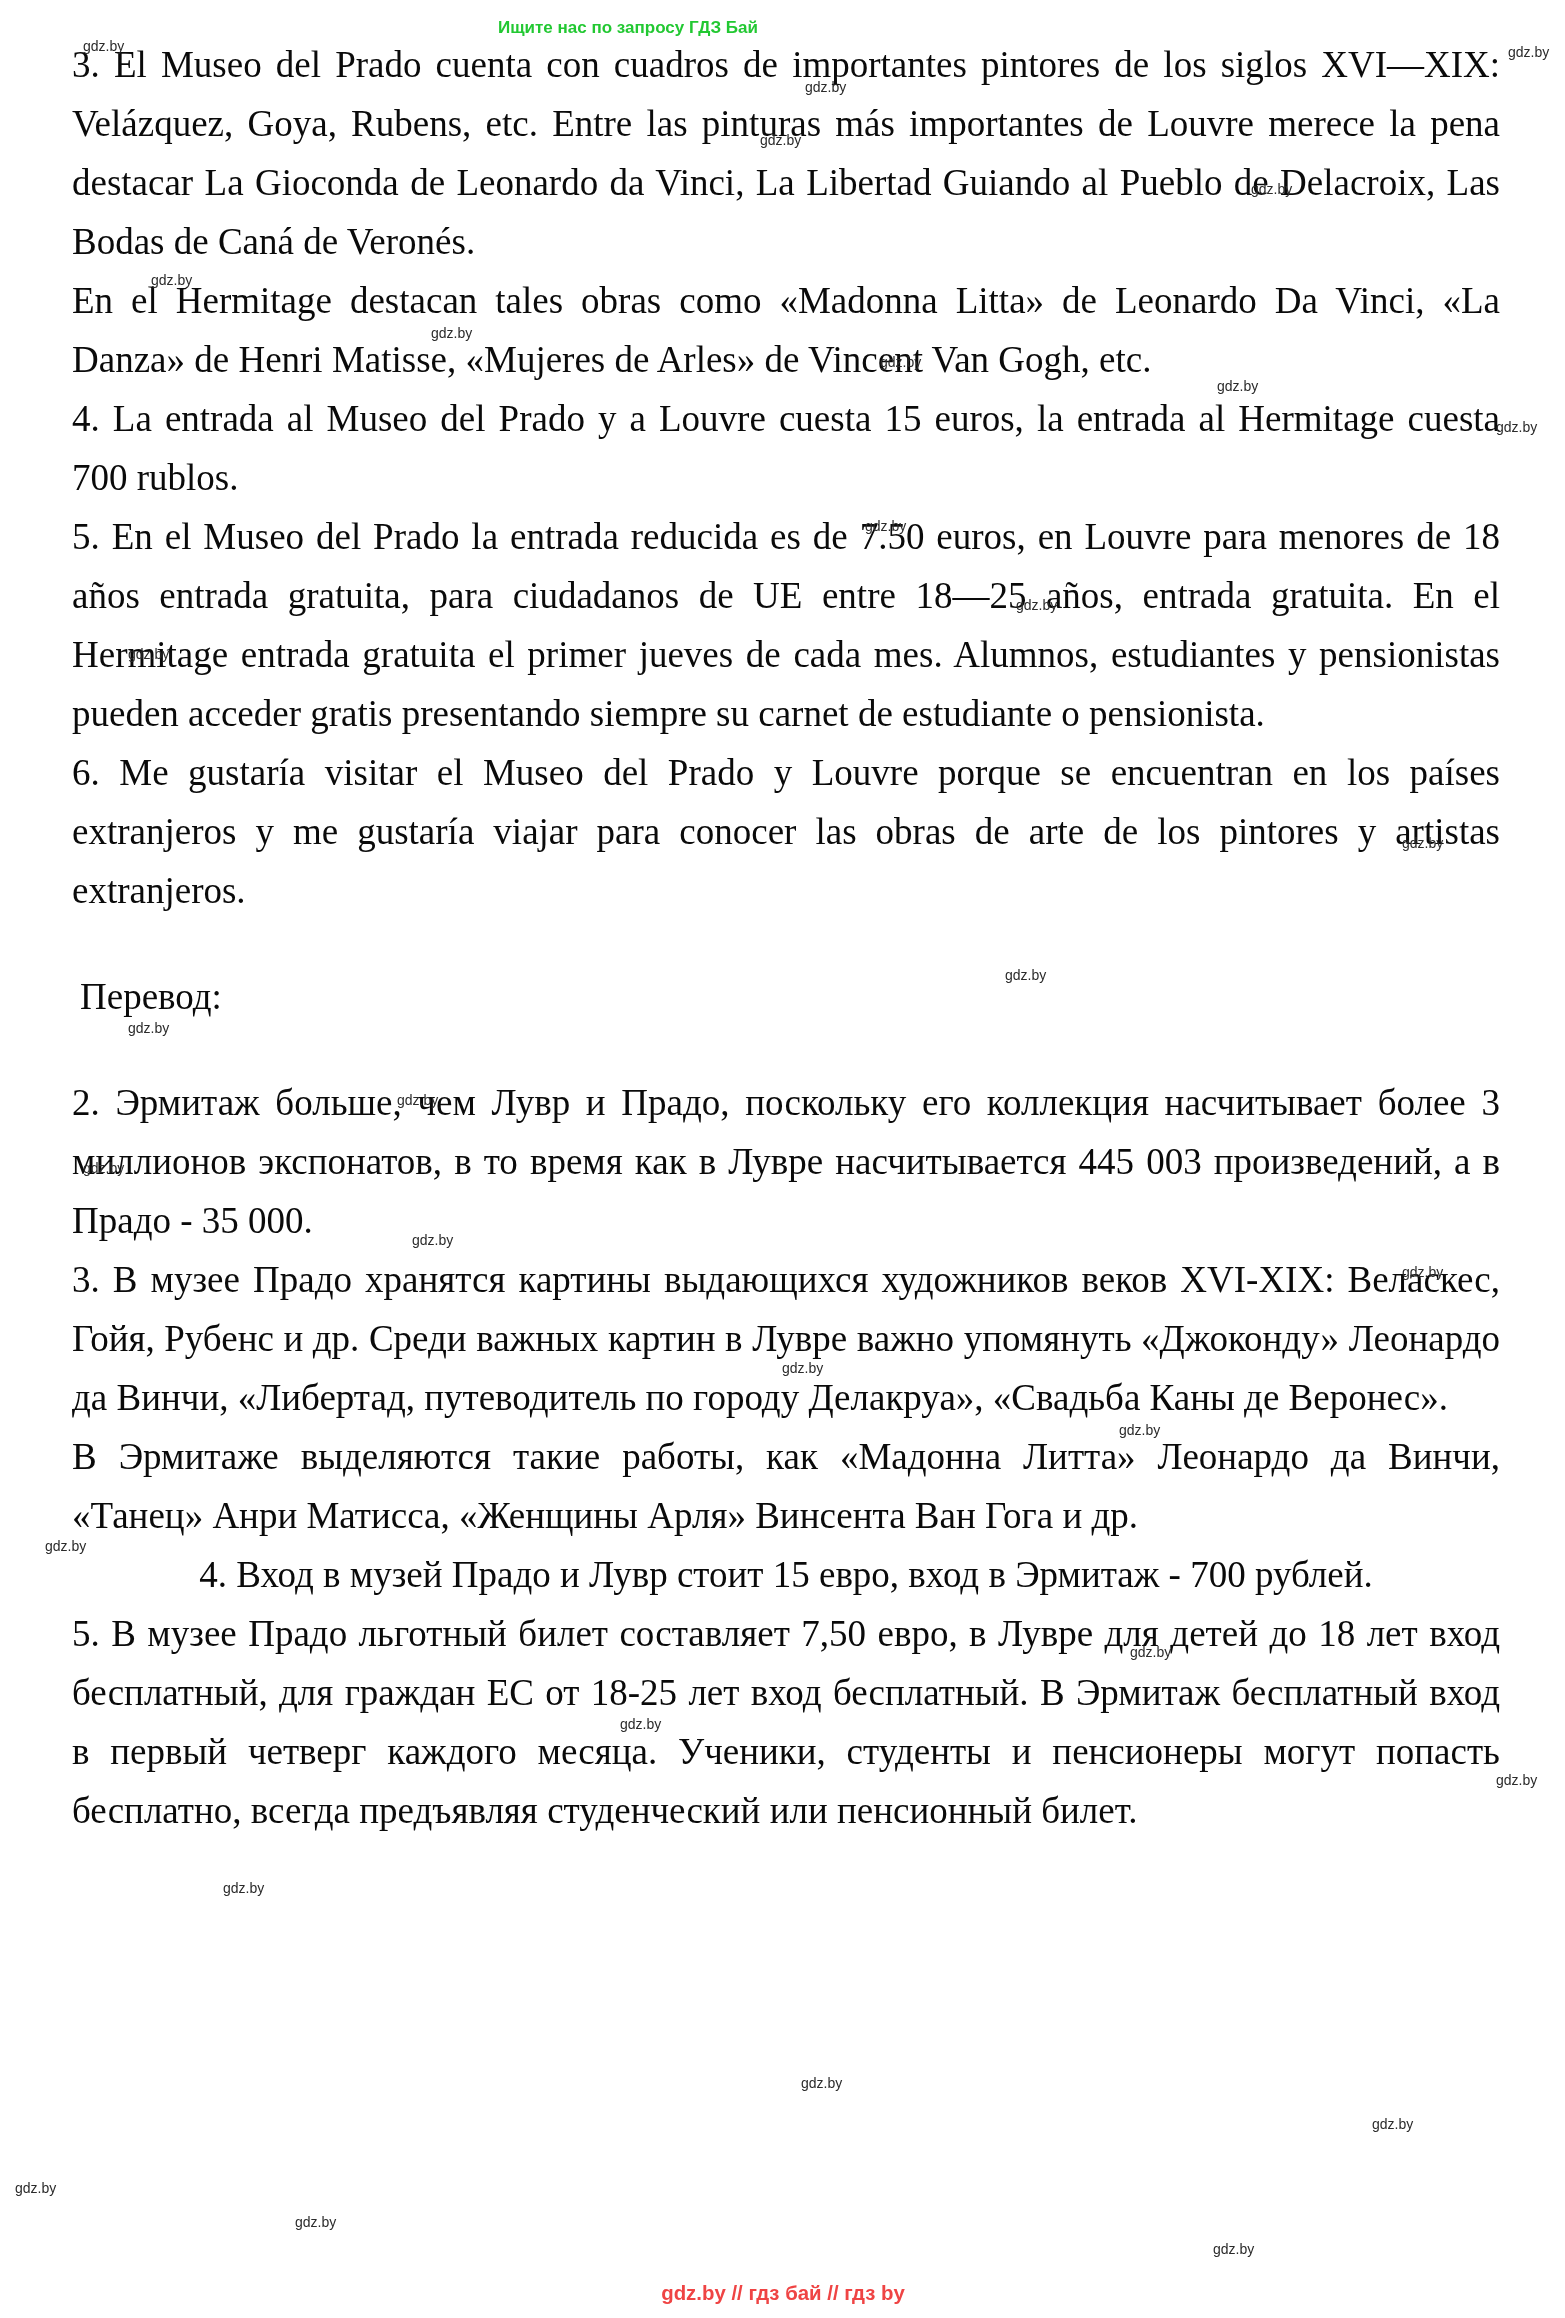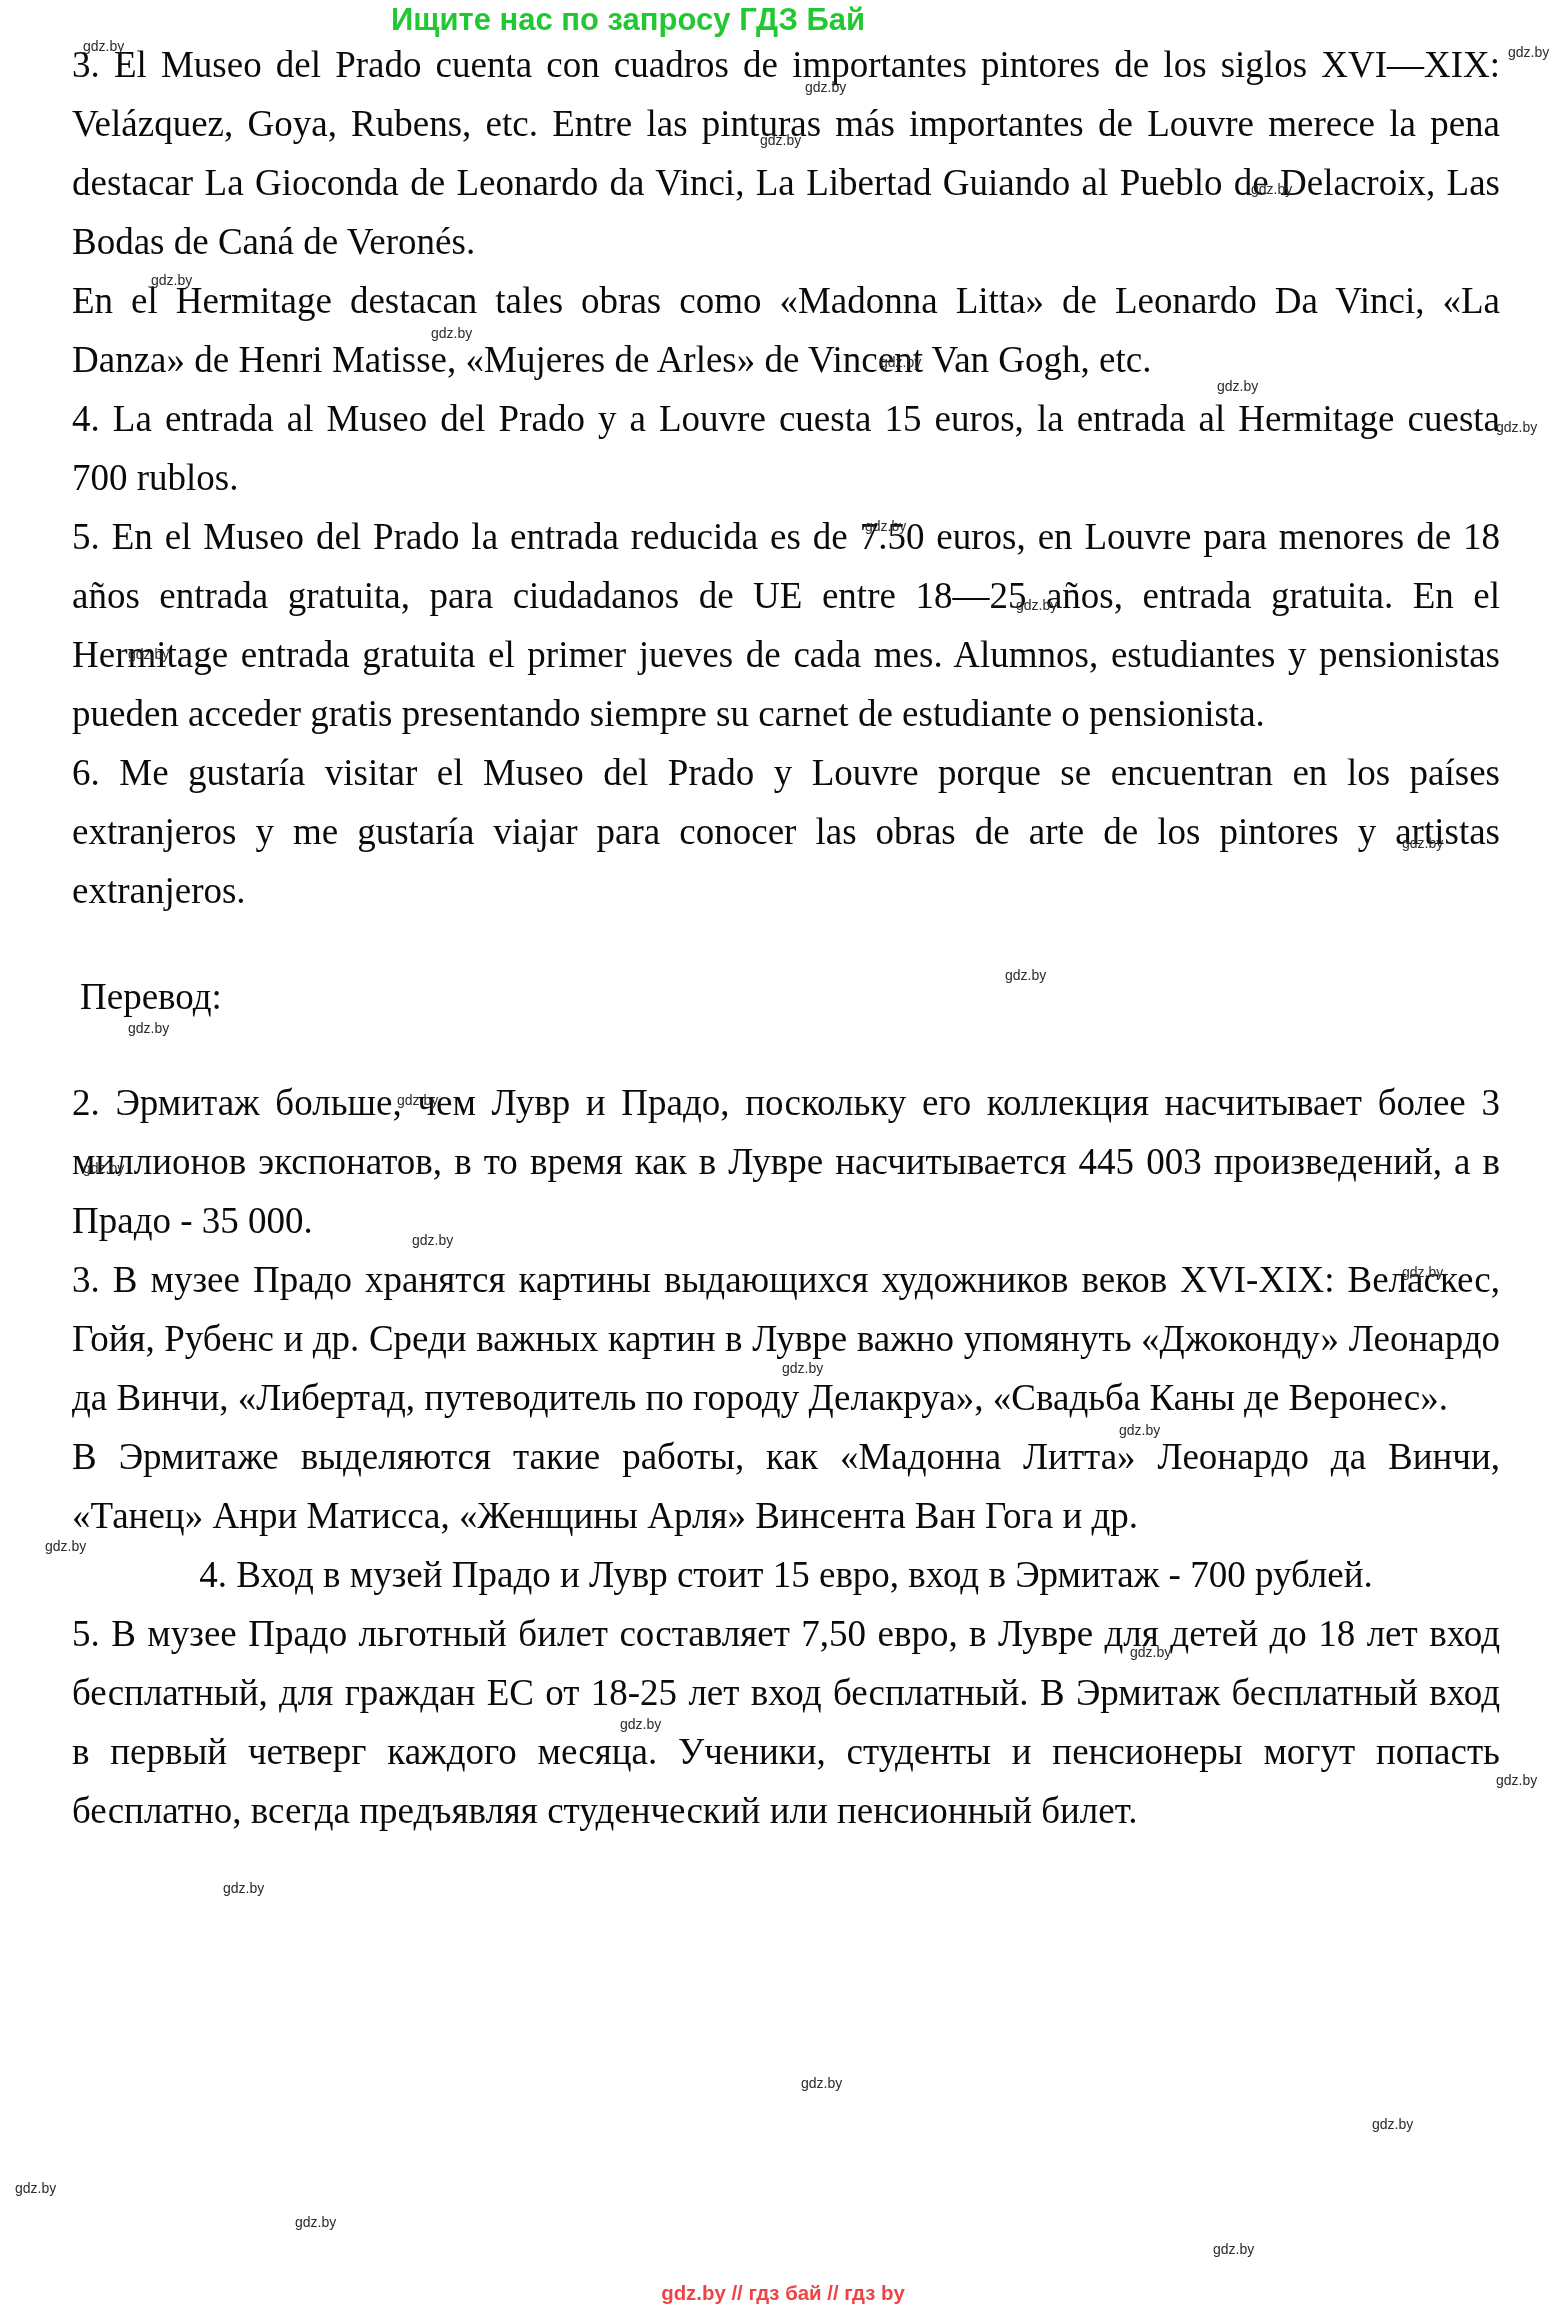--- a/index.html
+++ b/index.html
@@ -11,28 +11,28 @@
     width: 1566px;
     height: 2319px;
     position: relative;
     overflow: hidden;
     font-family: "Liberation Serif", "DejaVu Serif", serif;
   }
 
   
   .site-header {
     position: absolute;
-    top: 6px;
+    top: 14px;
     left: 0;
     width: 1256px;
     text-align: center;
     color: #22c832;
     font-family: "Liberation Sans", "DejaVu Sans", sans-serif;
     font-weight: bold;
-    font-size: 31px;
+    font-size: 17px;
     letter-spacing: 0px;
     line-height: 27px;
     white-space: nowrap;
   }
 
   
   .doc {
     position: absolute;
     top: 35px;
     left: 72px;

